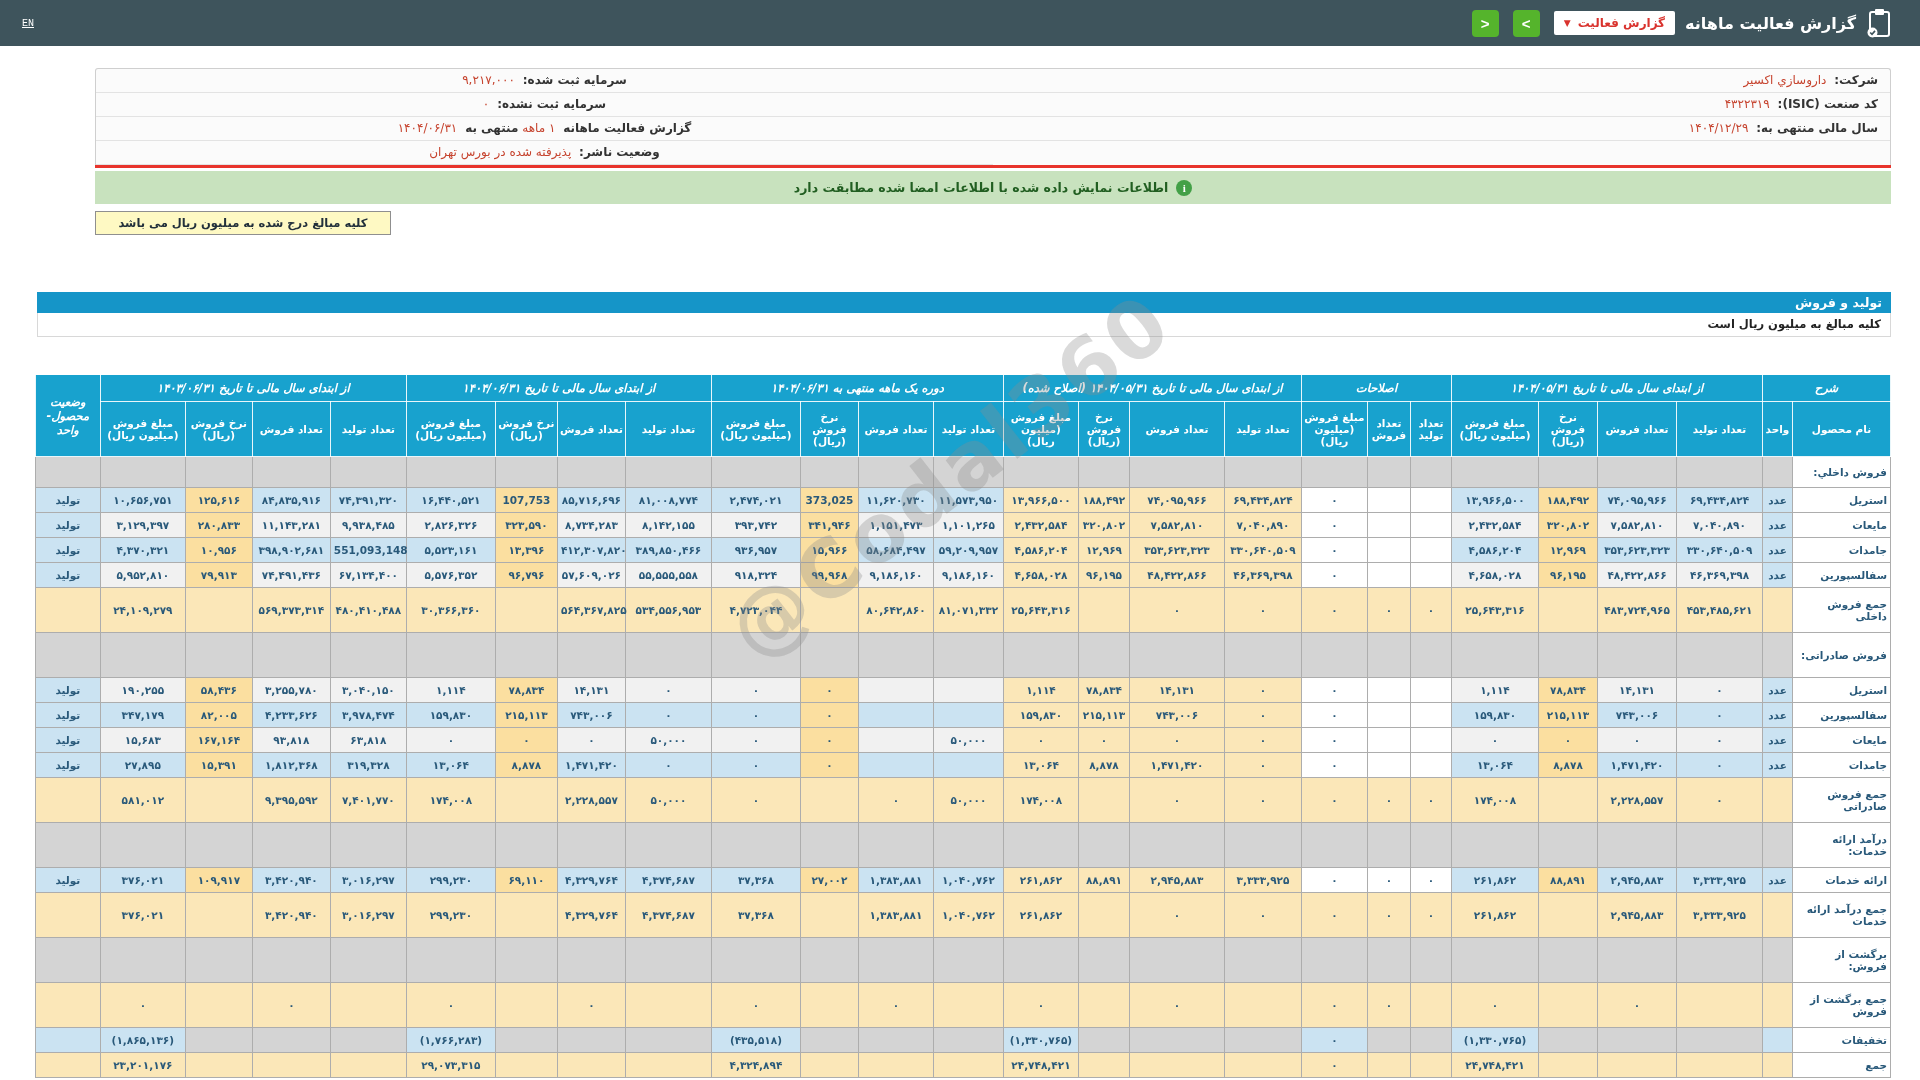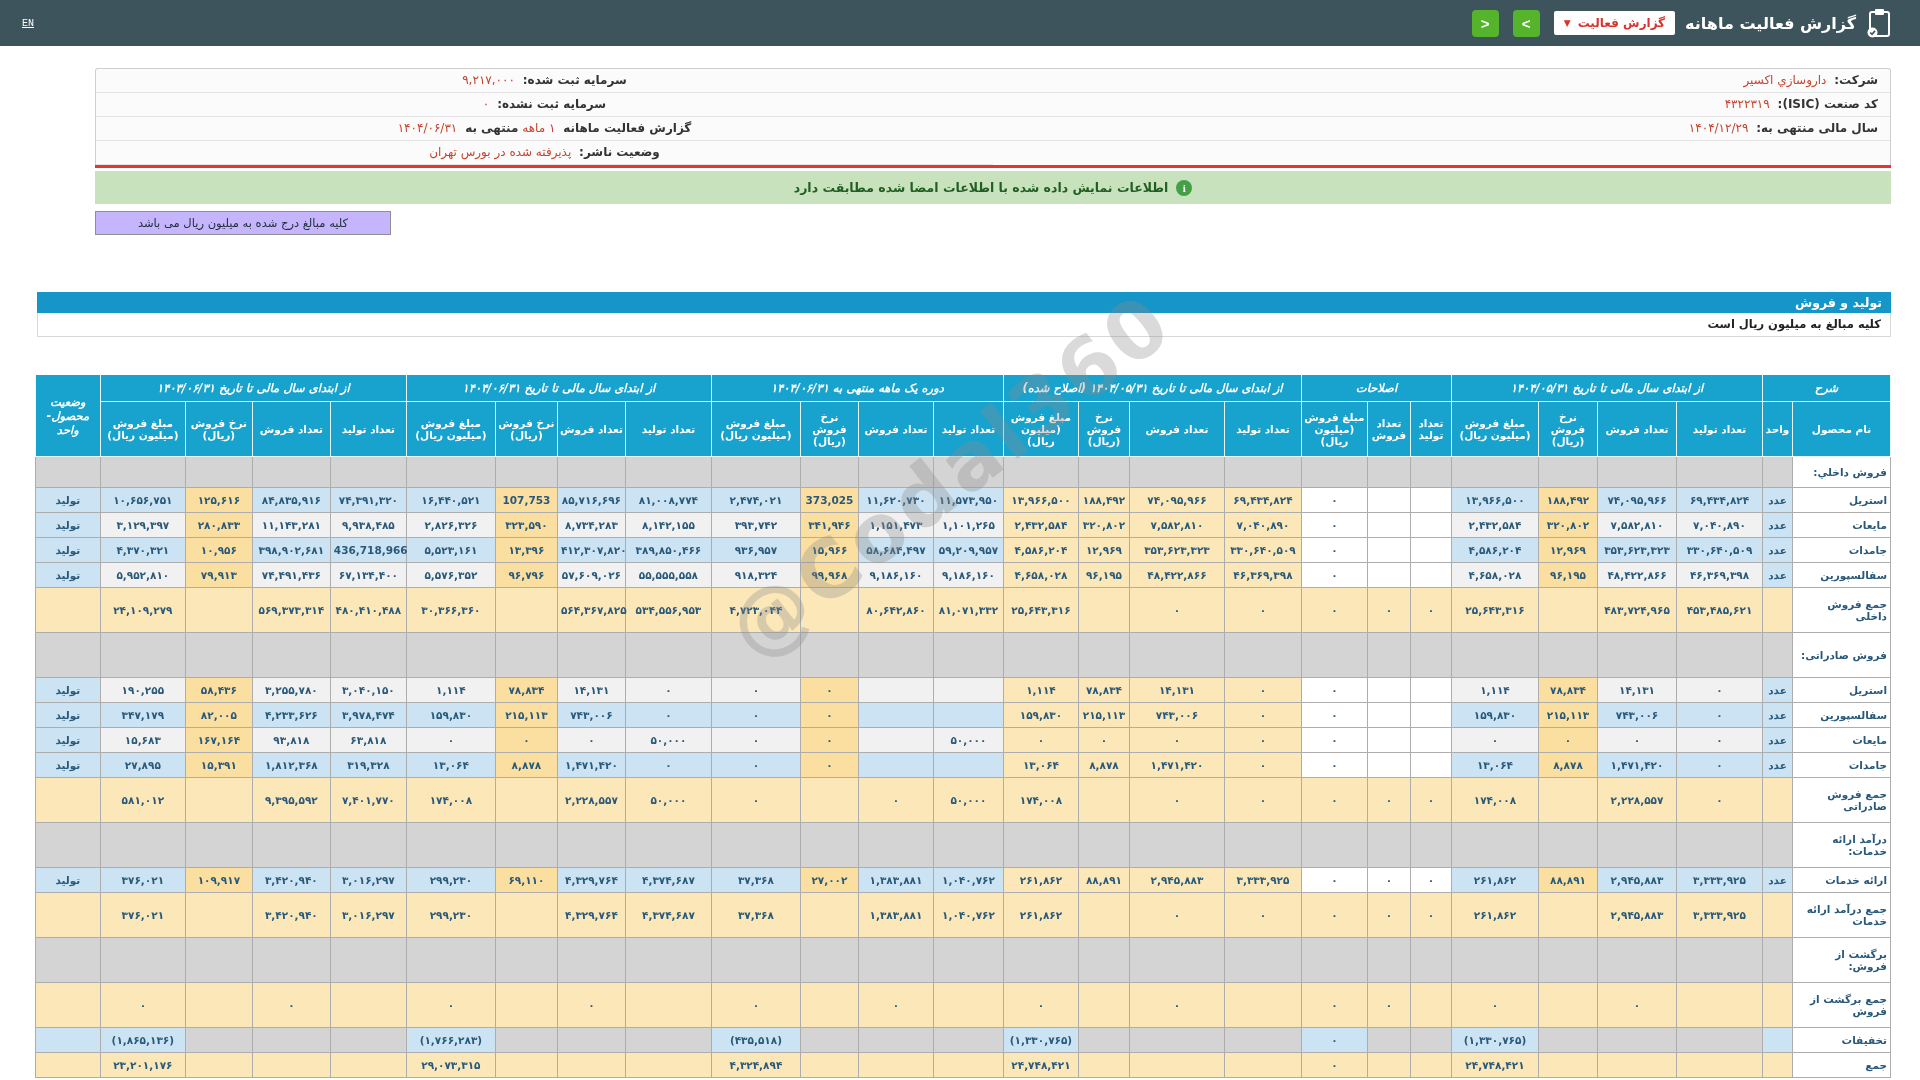--- a/index.html
+++ b/index.html
@@ -23,22 +23,22 @@
   .info-row{height:23px;line-height:23px;border-bottom:1px solid #E3E3E3;padding:0 12px;white-space:nowrap;}
   .info-col.left .info-row{text-align:center;}
   .info-label{color:#333;font-weight:bold;}
   .info-value{color:#C6432E;margin-right:4px;}
   .red-line{margin:0 29px 0 95px;height:3px;background:#E8342C;}
   .green-bar{margin:3px 29px 0 95px;height:33px;background:#C8E2BE;display:flex;align-items:center;justify-content:center;
     gap:8px;font-size:12.5px;font-weight:bold;color:#215E21;}
   .info-i{width:16px;height:16px;border-radius:50%;background:#43A047;color:#fff;font-size:11px;font-weight:bold;
     display:flex;align-items:center;justify-content:center;font-family:"Liberation Serif",serif;}
   .btn-row{margin:7px 29px 0 95px;text-align:left;}
-  .unit-btn{display:inline-block;min-width:296px;box-sizing:border-box;background:#c4b5fd;border:1px solid #8F8F8F;
-    padding:4px 10px;font-size:11.5px;font-weight:normal;color:#22303B;text-align:center;cursor:pointer;}
+  .unit-btn{display:inline-block;min-width:296px;box-sizing:border-box;background:#fef9c3;border:1px solid #8F8F8F;
+    padding:4px 10px;font-size:11.5px;font-weight:bold;color:#22303B;text-align:center;cursor:pointer;}
   .blue-bar{background:#1595C8;color:#fff;font-size:12.5px;font-weight:bold;height:21px;line-height:21px;
     padding:0 9px;margin:0 -8px 0 0;text-align:right;}
   .bar1{margin:57px 29px 0 37px;}
   .note-row{margin:0 29px 0 37px;background:#fff;border:1px solid #D8D8D8;border-top:none;height:23px;line-height:23px;
     padding:0 9px;font-size:11.5px;font-weight:bold;color:#222;}
   
   .tbl-wrap{margin:37px 29px 0 37px;position:relative;}
   table.rep{border-collapse:collapse;table-layout:fixed;width:100%;}
   table.rep thead th{background:#18A2CE;color:#fff;border:1px solid rgba(255,255,255,.9);
     font-size:10.5px;font-weight:bold;padding:1px 2px;}
@@ -308,21 +308,21 @@
           <td class="num c-cream">۱۲,۹۶۹</td>
           <td class="num c-cream">۴,۵۸۶,۲۰۴</td>
           <td class="num c-blue">۵۹,۲۰۹,۹۵۷</td>
           <td class="num c-blue">۵۸,۶۸۴,۴۹۷</td>
           <td class="num c-yellow">۱۵,۹۶۶</td>
           <td class="num c-blue">۹۳۶,۹۵۷</td>
           <td class="num c-blue">۳۸۹,۸۵۰,۴۶۶</td>
           <td class="num c-blue">۴۱۲,۳۰۷,۸۲۰</td>
           <td class="num c-yellow">۱۳,۳۹۶</td>
           <td class="num c-blue">۵,۵۲۳,۱۶۱</td>
-          <td class="num c-blue">436,718,966</td>
+          <td class="num c-blue">551,093,148</td>
           <td class="num c-blue">۳۹۸,۹۰۲,۶۸۱</td>
           <td class="num c-yellow">۱۰,۹۵۶</td>
           <td class="num c-blue">۴,۳۷۰,۳۲۱</td>
           <td class="num c-blue">تولید</td>
         </tr>
         <tr class="r-data">
           <th class="rowlab ">سفالسپورین</th>
           <td class="num c-blue">عدد</td>
           <td class="num c-lgray">۴۶,۳۶۹,۳۹۸</td>
           <td class="num c-lgray">۴۸,۴۲۲,۸۶۶</td>

